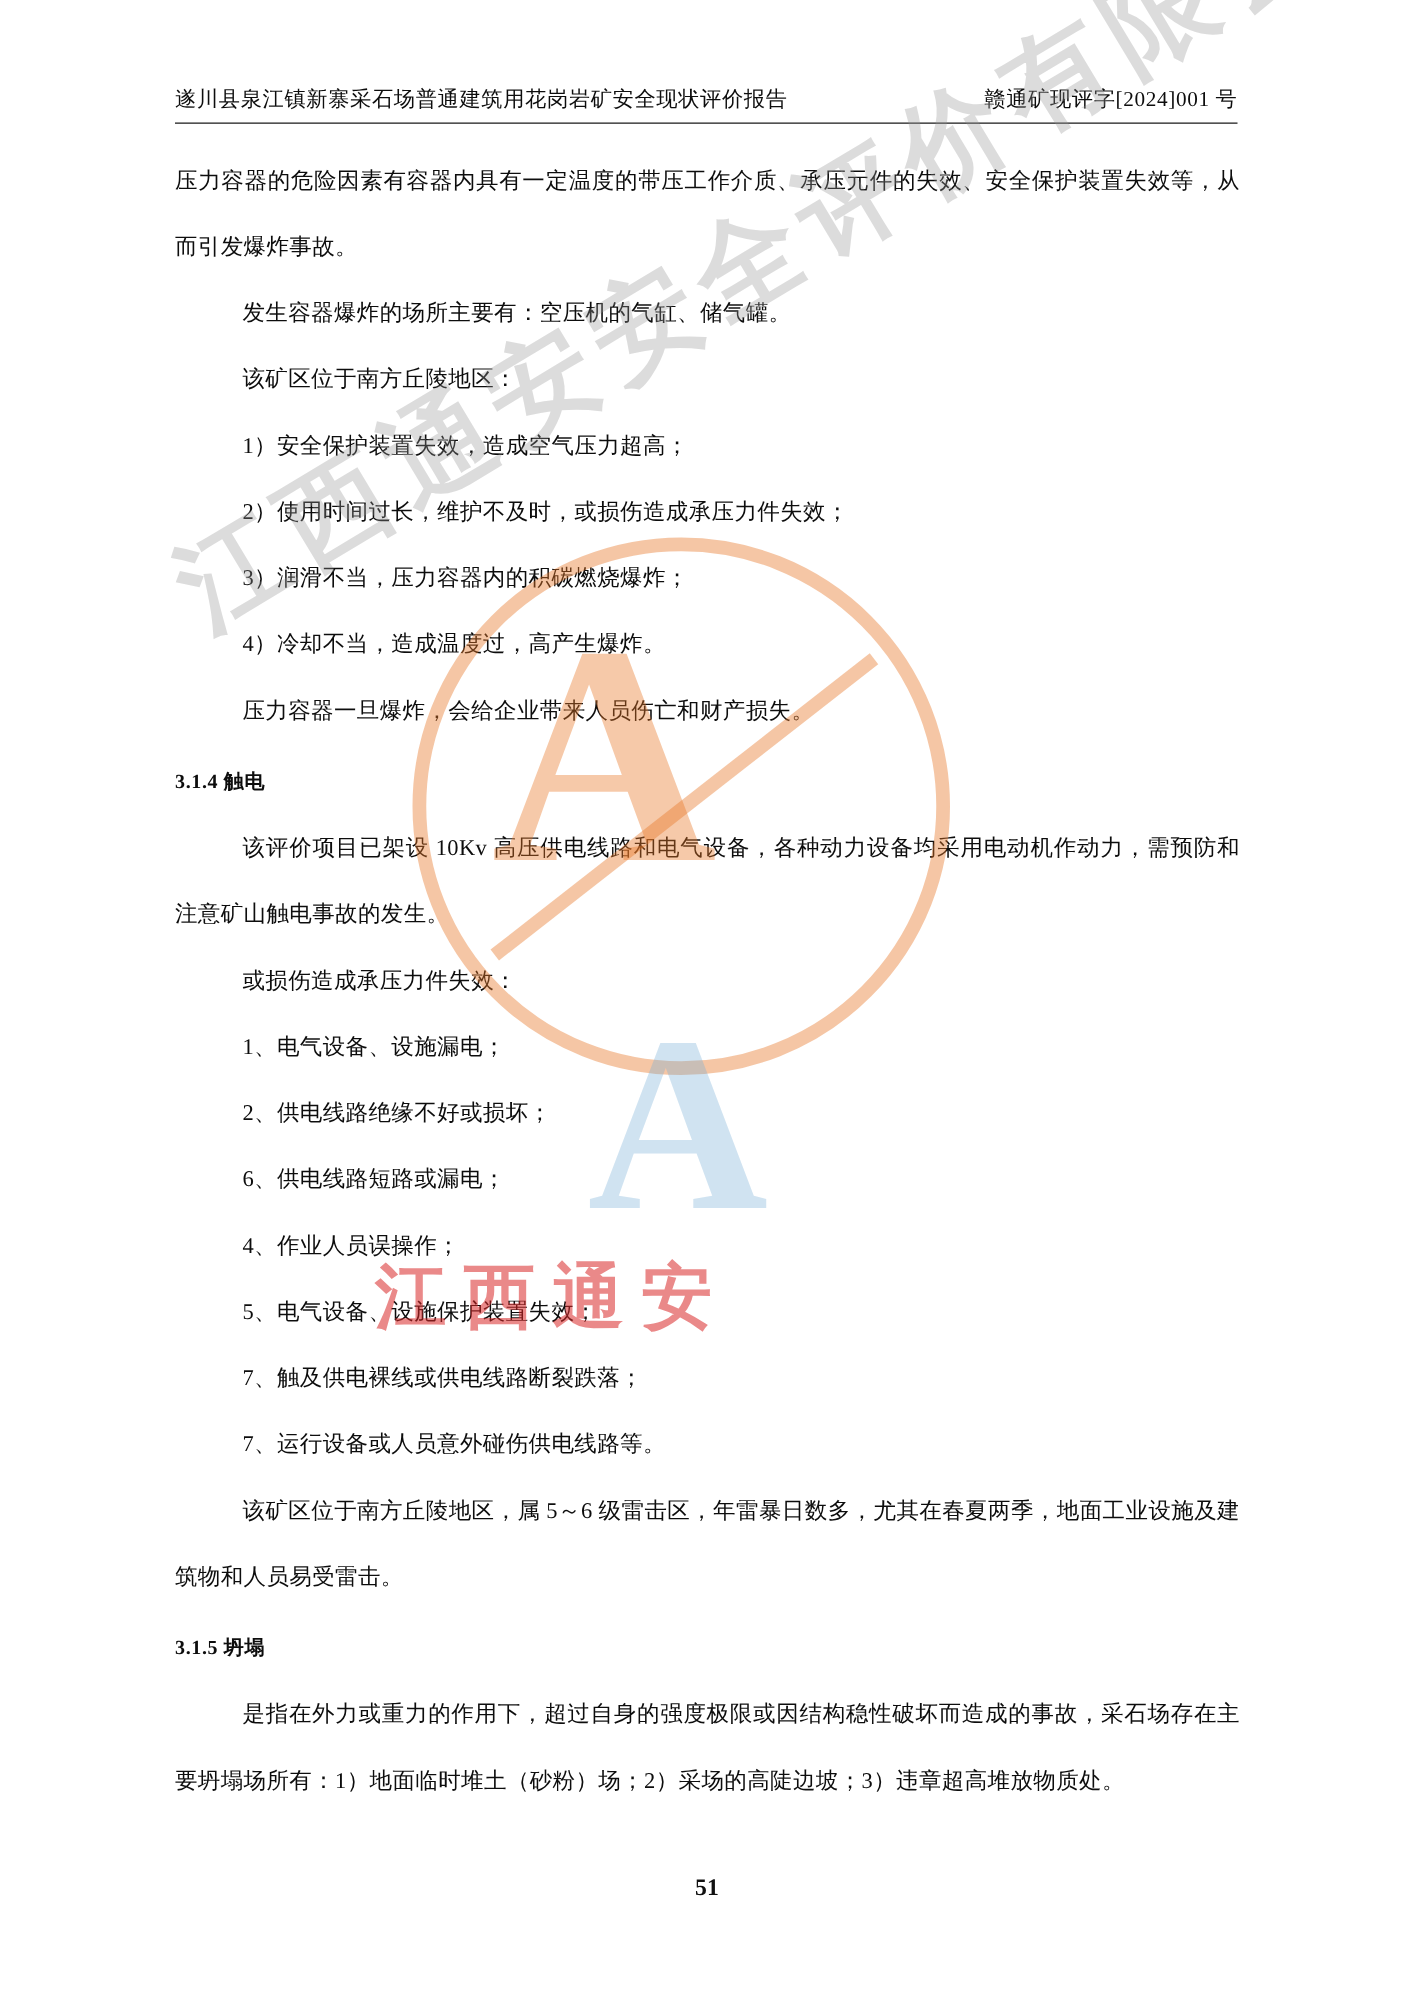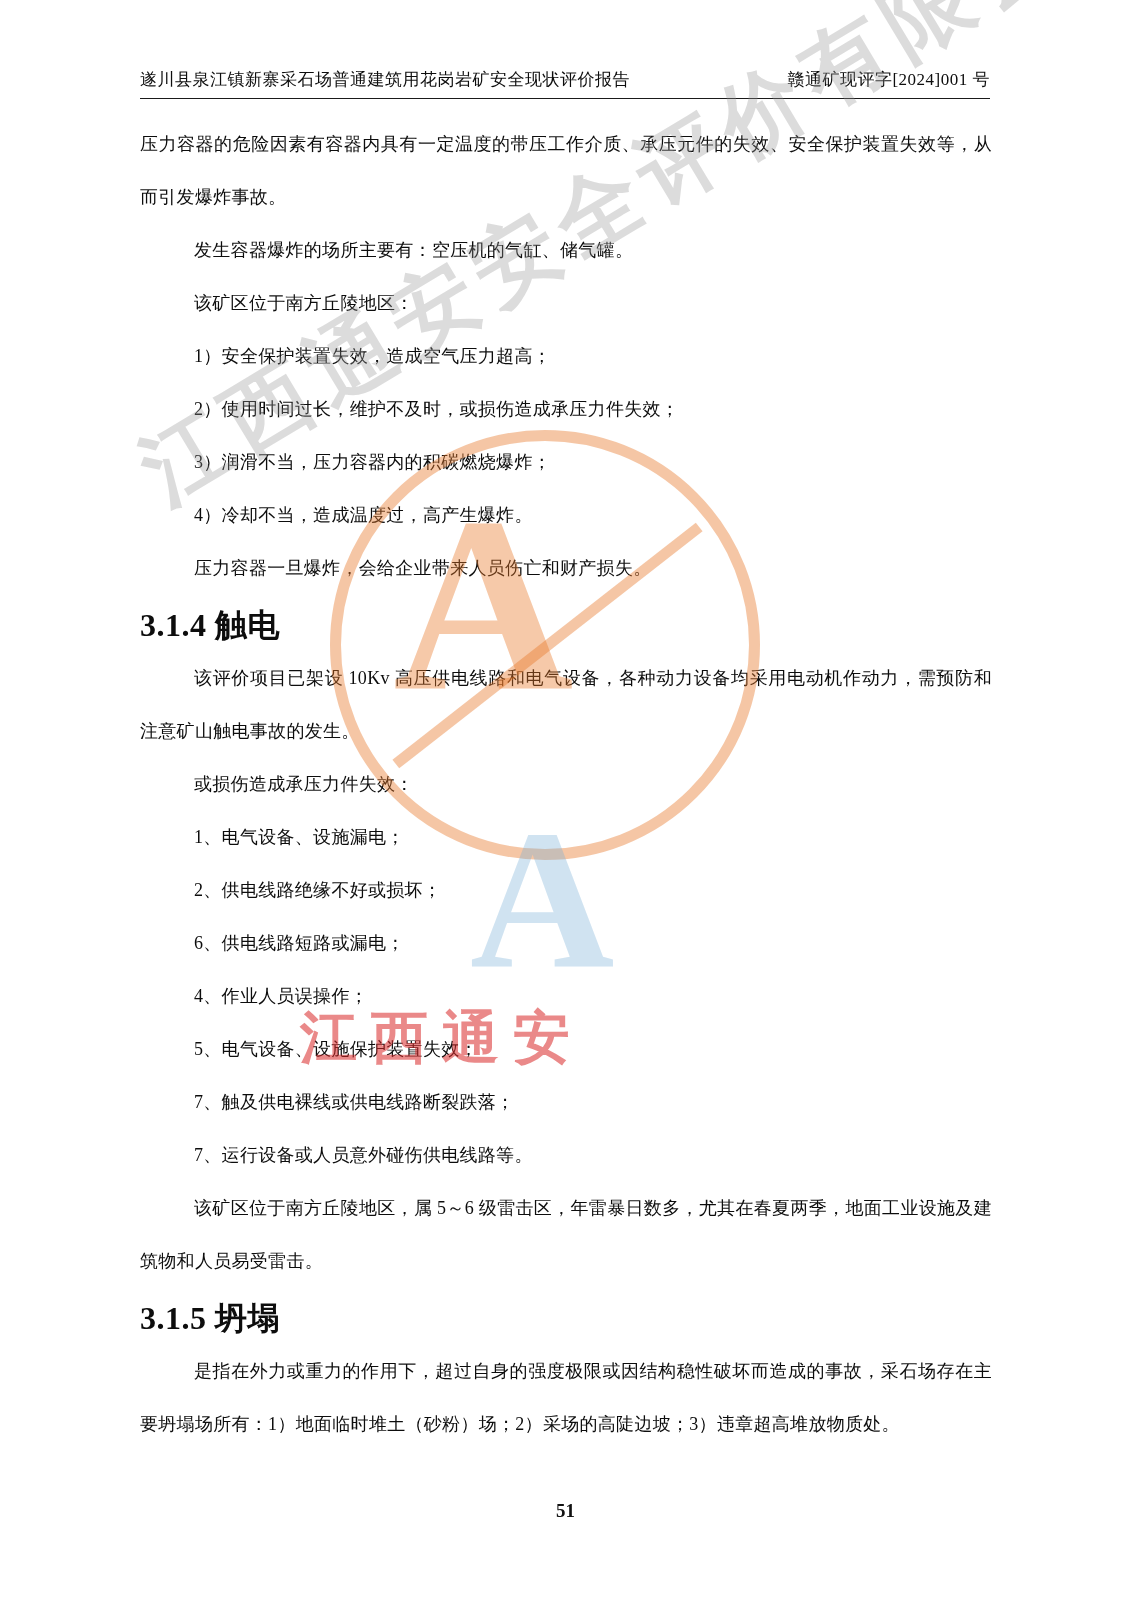--- a/index.html
+++ b/index.html
@@ -57,21 +57,21 @@
     margin: 0 0 0 0;
     font-size: 18px;
     line-height: 53px;
     text-align: justify;
     text-justify: inter-ideograph;
     letter-spacing: 0.3px;
   }
   p.indent { text-indent: 54px; font-family: Liberation Serif, serif; }
   h3 {
     margin: 4px 0 0 0;
-    font-size: 32px;
+    font-size: 16px;
     line-height: 53px;
     font-weight: bold;
     letter-spacing: 0.5px;
   }
 
   
   .watermark {
     position: absolute;
     left: 0; top: 0;
     width: 1131px; height: 1600px;

